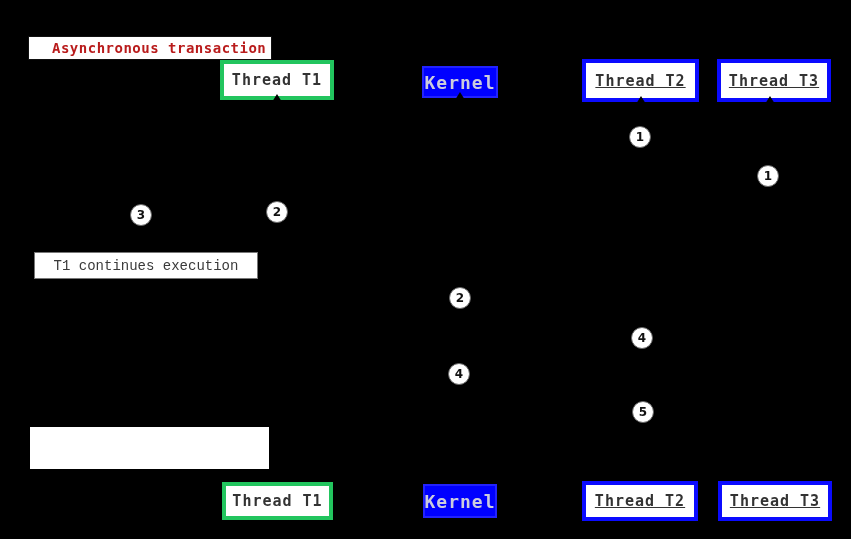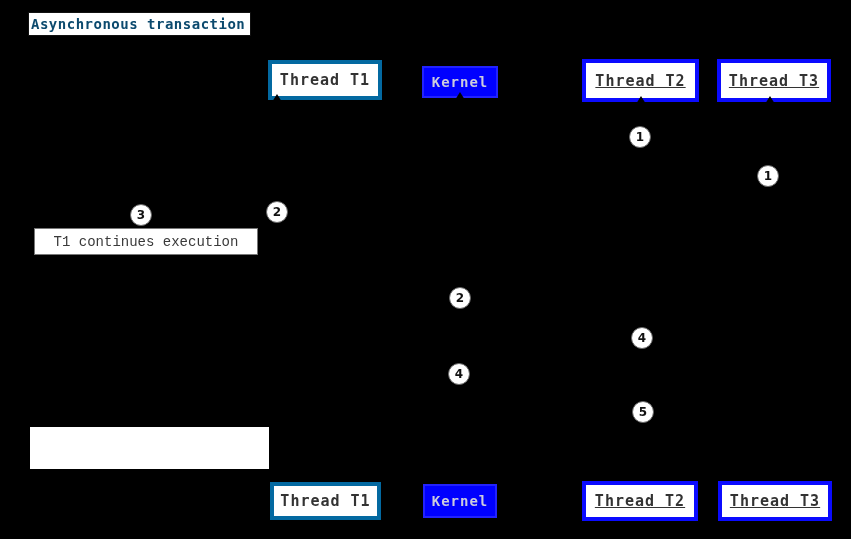--- a/index.html
+++ b/index.html
@@ -1,42 +1,42 @@
 <!DOCTYPE html>
 <html><head>
 <meta charset="utf-8">
 <style>
   html,body{margin:0;padding:0;background:#000;}
   .canvas{
     position:relative;width:851px;height:539px;background:#000000;
     overflow:hidden;font-family:"DejaVu Sans Mono",monospace;
   }
   .title-box{
-    position:absolute;left:28px;top:12px;width:219px;height:22px;
+    position:absolute;left:28px;top:36px;width:219px;height:22px;
     background:#ffffff;border:1px solid #111;
-    font:bold 14px "DejaVu Sans Mono",monospace;color:#0c4a6e;
-    display:flex;align-items:center;padding-left:2px;letter-spacing:0.5px;
+    font:bold 14px "DejaVu Sans Mono",monospace;color:#b91c1c;
+    display:flex;align-items:center;padding-left:23px;letter-spacing:0.5px;
   }
   .actor{
     position:absolute;display:flex;align-items:center;justify-content:center;
     box-sizing:border-box;background:#fff;
     font:600 15px "DejaVu Sans Mono",monospace;color:#333333;letter-spacing:1px;
   }
-  .actor.red{border:4px solid #0369a1;margin-left:48px;}
+  .actor.red{border:4px solid #22c55e;}
   .actor.blue{border:4px solid #0b0bff;text-decoration:underline;}
-  .actor.kernel{background:#0000ff;border:2px solid #2222ff;color:#ccccdd;font-size:14px;}
+  .actor.kernel{background:#0000ff;border:2px solid #2222ff;color:#ccccdd;font-size:18px;}
   .lifeline{position:absolute;width:1px;background:#000;}
   .marker{
     position:absolute;width:22px;height:22px;border-radius:50%;
     background:#ffffff;border:1px solid #666;box-sizing:border-box;
     display:flex;align-items:center;justify-content:center;
     font:bold 12px "DejaVu Sans",sans-serif;color:#111111;
   }
   .note{
-    position:absolute;left:34px;top:228px;width:222px;height:25px;
+    position:absolute;left:34px;top:252px;width:222px;height:25px;
     background:#ffffff;border:1px solid #777777;
     display:flex;align-items:center;justify-content:center;
     font:14px "Liberation Mono",monospace;color:#3a3a3a;
   }
   .empty-note{
     position:absolute;left:30px;top:427px;width:239px;height:42px;background:#ffffff;
   }
   .notch{position:absolute;width:0;height:0;}
   .notch.up{border-left:5px solid transparent;border-right:5px solid transparent;border-bottom:8px solid #000;}
   .notch.down{border-left:5px solid transparent;border-right:5px solid transparent;border-top:8px solid #000;}

